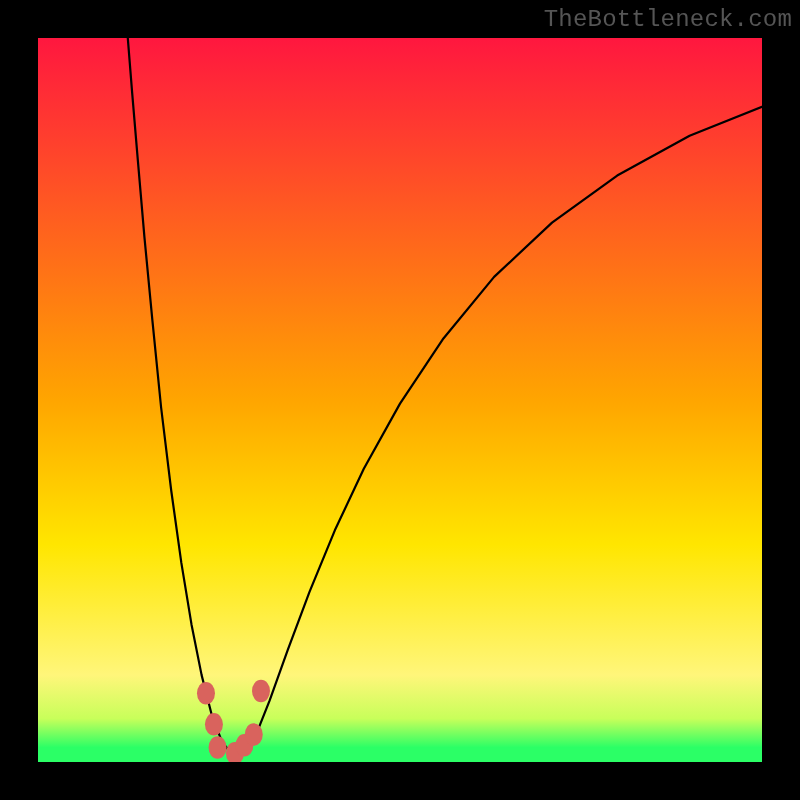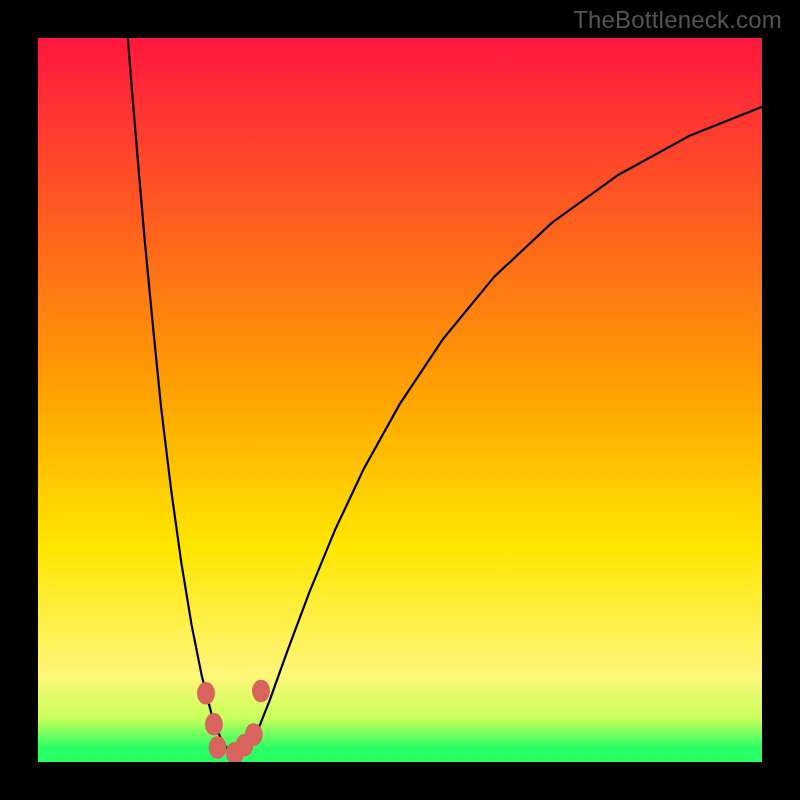--- a/index.html
+++ b/index.html
@@ -22,26 +22,26 @@
     position: absolute;
     top: 38px;
     left: 38px;
     width: 724px;
     height: 724px;
     overflow: hidden;
   }
   .watermark {
     position: absolute;
     top: 6px;
-    right: 18px;
+    right: 8px;
     color: #555;
     font-size: 24px;
     font-weight: 400;
     letter-spacing: 0.2px;
-    font-family: Liberation Sans, sans-serif;
+    font-family: Liberation Mono, monospace;
   }
 </style>
 </head>
 <body>
 
 <div class="frame">
   <div class="watermark">TheBottleneck.com</div>
   <div class="plot">
     <svg id="chart-svg" width="724" height="724" viewBox="0 0 724 724" preserveAspectRatio="none">
       <defs>

